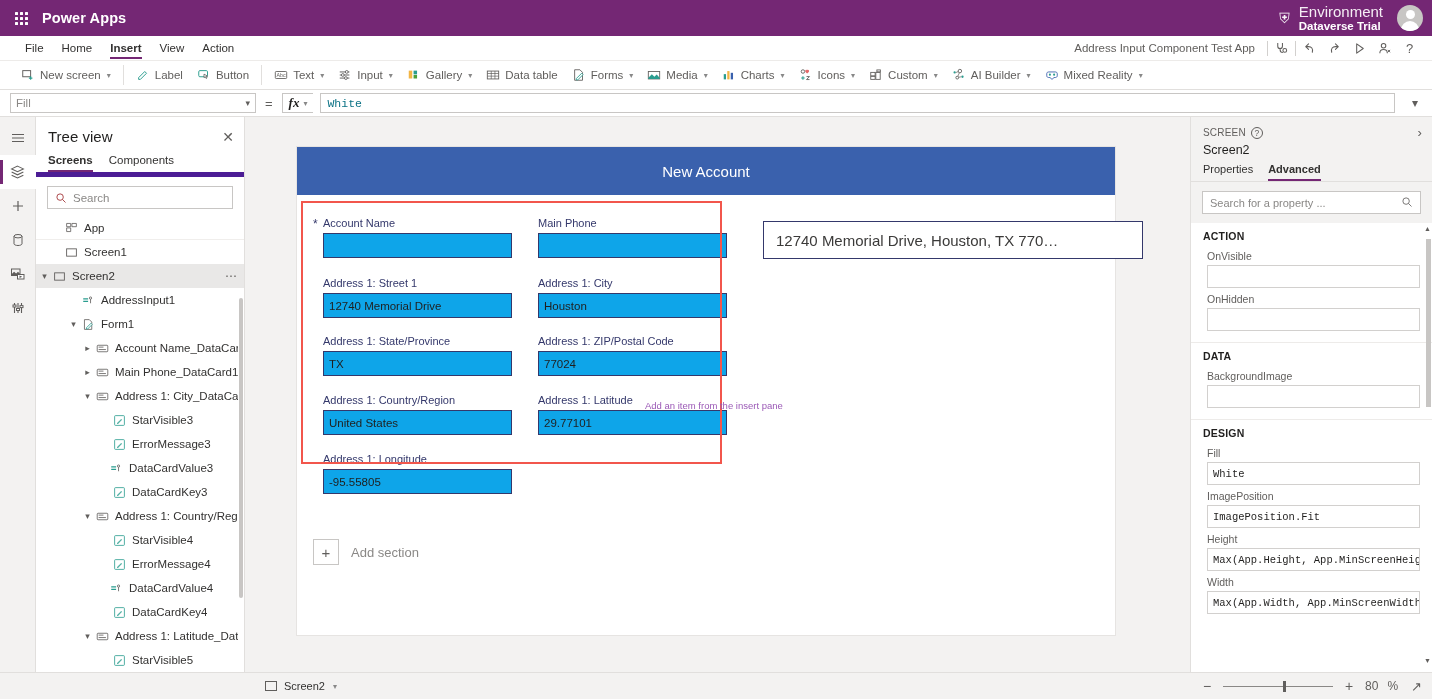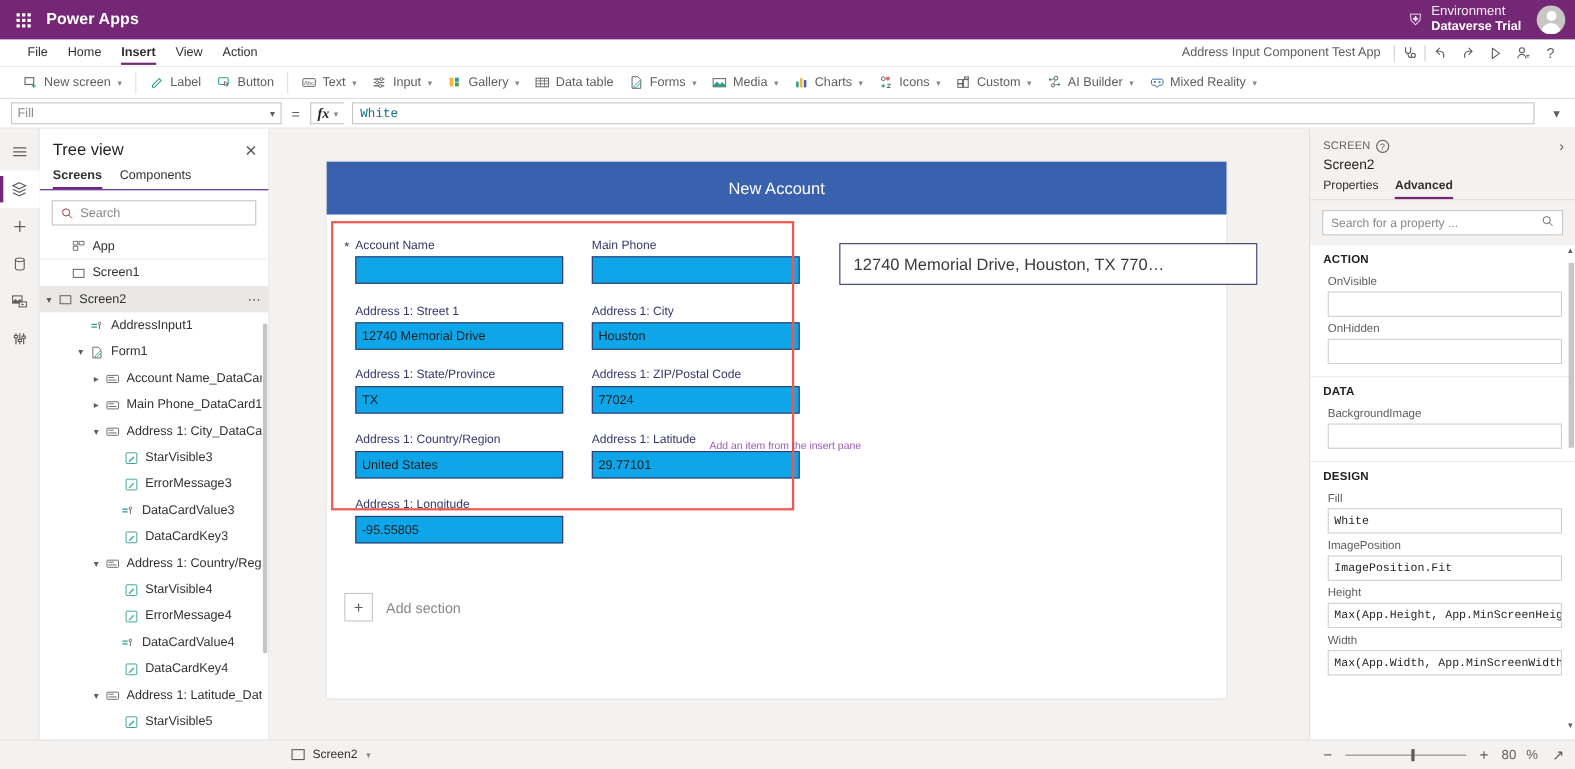--- a/index.html
+++ b/index.html
@@ -19,21 +19,21 @@
     display: flex; align-items: center; flex: 0 0 36px;
   }
   .waffle { width: 42px; height: 36px; display:flex; align-items:center; justify-content:center; cursor:pointer; }
   .waffle-grid { display:grid; grid-template-columns: repeat(3,3px); grid-template-rows: repeat(3,3px); gap:2px; }
   .waffle-grid i { display:block; width:3px; height:3px; background:#fff; border-radius:0.5px; }
   .brand { font-size: 14.5px; font-weight: bold; letter-spacing: .1px; }
   .topbar-right { margin-left:auto; display:flex; align-items:center; height:36px; }
   .env-block { display:flex; align-items:center; gap:9px; padding-right:14px; }
   .env-icon { font-size: 14px; opacity:.95; line-height:1; }
   .env-text { line-height: 1.15; }
-  .env-label { font-size: 12px; opacity:.92; display:block; }
+  .env-label { font-size: 15px; opacity:.92; display:block; }
   .env-name { font-size: 11.5px; font-weight: bold; display:block; }
   .avatar {
     width:26px; height:26px; border-radius:50%; background:#c8c6c4;
     margin-right:9px; position:relative; overflow:hidden; cursor:pointer;
   }
   .avatar::before{ content:""; position:absolute; width:9px; height:9px; border-radius:50%; background:#fff; left:8.5px; top:4.5px;}
   .avatar::after{ content:""; position:absolute; width:18px; height:11px; border-radius:9px 9px 0 0; background:#fff; left:4px; top:16px;}
 
   
   .menubar {
@@ -111,21 +111,21 @@
   }
 
   
   .treepanel {
     width:209px; background:#fff; border-right:1px solid #e1dfdd; display:flex; flex-direction:column;
     flex:0 0 209px; min-height:0;
   }
   .tree-head { display:flex; align-items:center; padding:11px 10px 6px 12px; }
   .tree-title { font-size:15px; color:#201f1e; }
   .tree-close { margin-left:auto; color:#605e5c; font-size:14px; cursor:pointer; line-height:1; }
-  .tree-tabs { display:flex; padding:0 12px; gap:16px; border-bottom:1px solid #4c1d95; }
+  .tree-tabs { display:flex; padding:0 12px; gap:16px; border-bottom:5px solid #4c1d95; }
   .tree-tab {
     font-size:11.5px; padding: 3px 0 6px; cursor:pointer; color:#323130; position:relative;
   }
   .tree-tab.active { font-weight:bold; }
   .tree-tab.active::after { content:""; position:absolute; left:0; right:0; bottom:0; height:2px; background:#742774;}
   .tree-search-wrap { padding:9px 11px 7px; }
   .tree-search {
     height:23px; border:1px solid #c8c6c4; display:flex; align-items:center; gap:6px; padding:0 7px;
     font-size:11.5px; color:#8a8886; cursor:text;
   }

